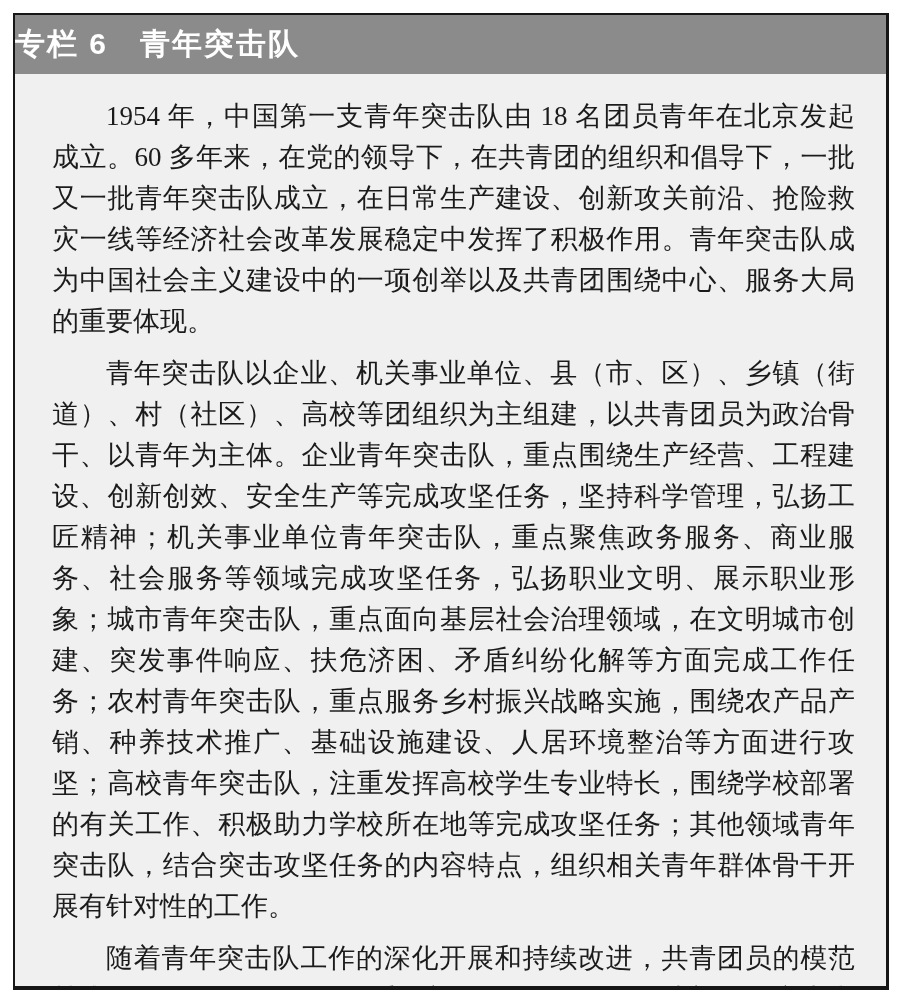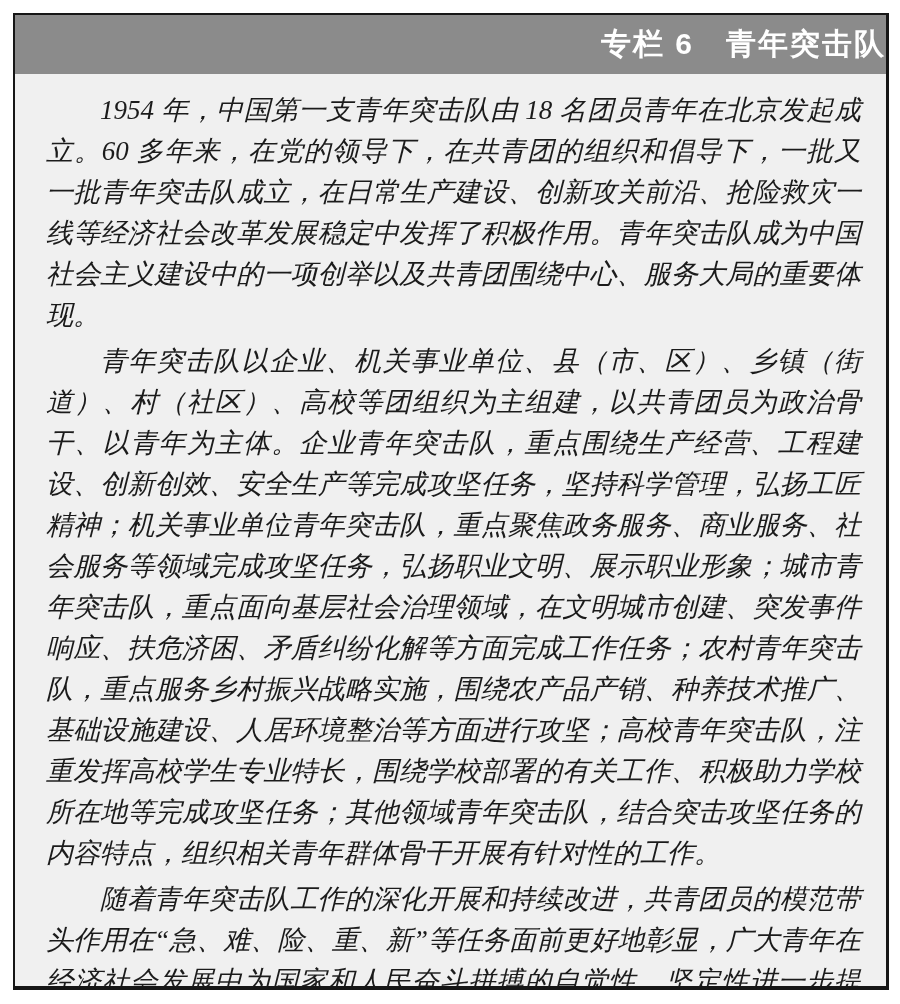--- a/index.html
+++ b/index.html
@@ -25,42 +25,41 @@
     border: 2px solid var(--border-color, #161616);
     border-right-width: 3px;
     border-bottom-width: 4px;
     overflow: hidden;
   }
   .panel-header {
     height: 59px;
     background: var(--header-bg, #8b8b8b);
     display: flex;
     align-items: center;
-    justify-content: flex-end;
+    justify-content: flex-start;
   }
   .panel-title {
     font-family: "Liberation Sans", "DejaVu Sans", sans-serif;
     font-weight: bold;
     font-size: 30px;
     letter-spacing: 2px;
     color: var(--title-color, #ffffff);
   }
   .panel-body {
     padding: 11px 20px 0 26px;
     font-family: "Liberation Serif", "DejaVu Serif", serif;
     font-size: 27px;
     line-height: 41px;
     color: var(--text-color, #1b1b1b);
     text-align: justify;
     overflow: hidden;
   }
   .panel-body p {
-    margin: 5px;
+    margin: 11px;
     text-indent: 2em;
-    font-style: italic;
   }
 </style>
 </head>
 <body>
 
 <div class="page">
   <div class="panel">
     <div class="panel-header">
       <span class="panel-title">专栏 6　青年突击队</span>
     </div>

